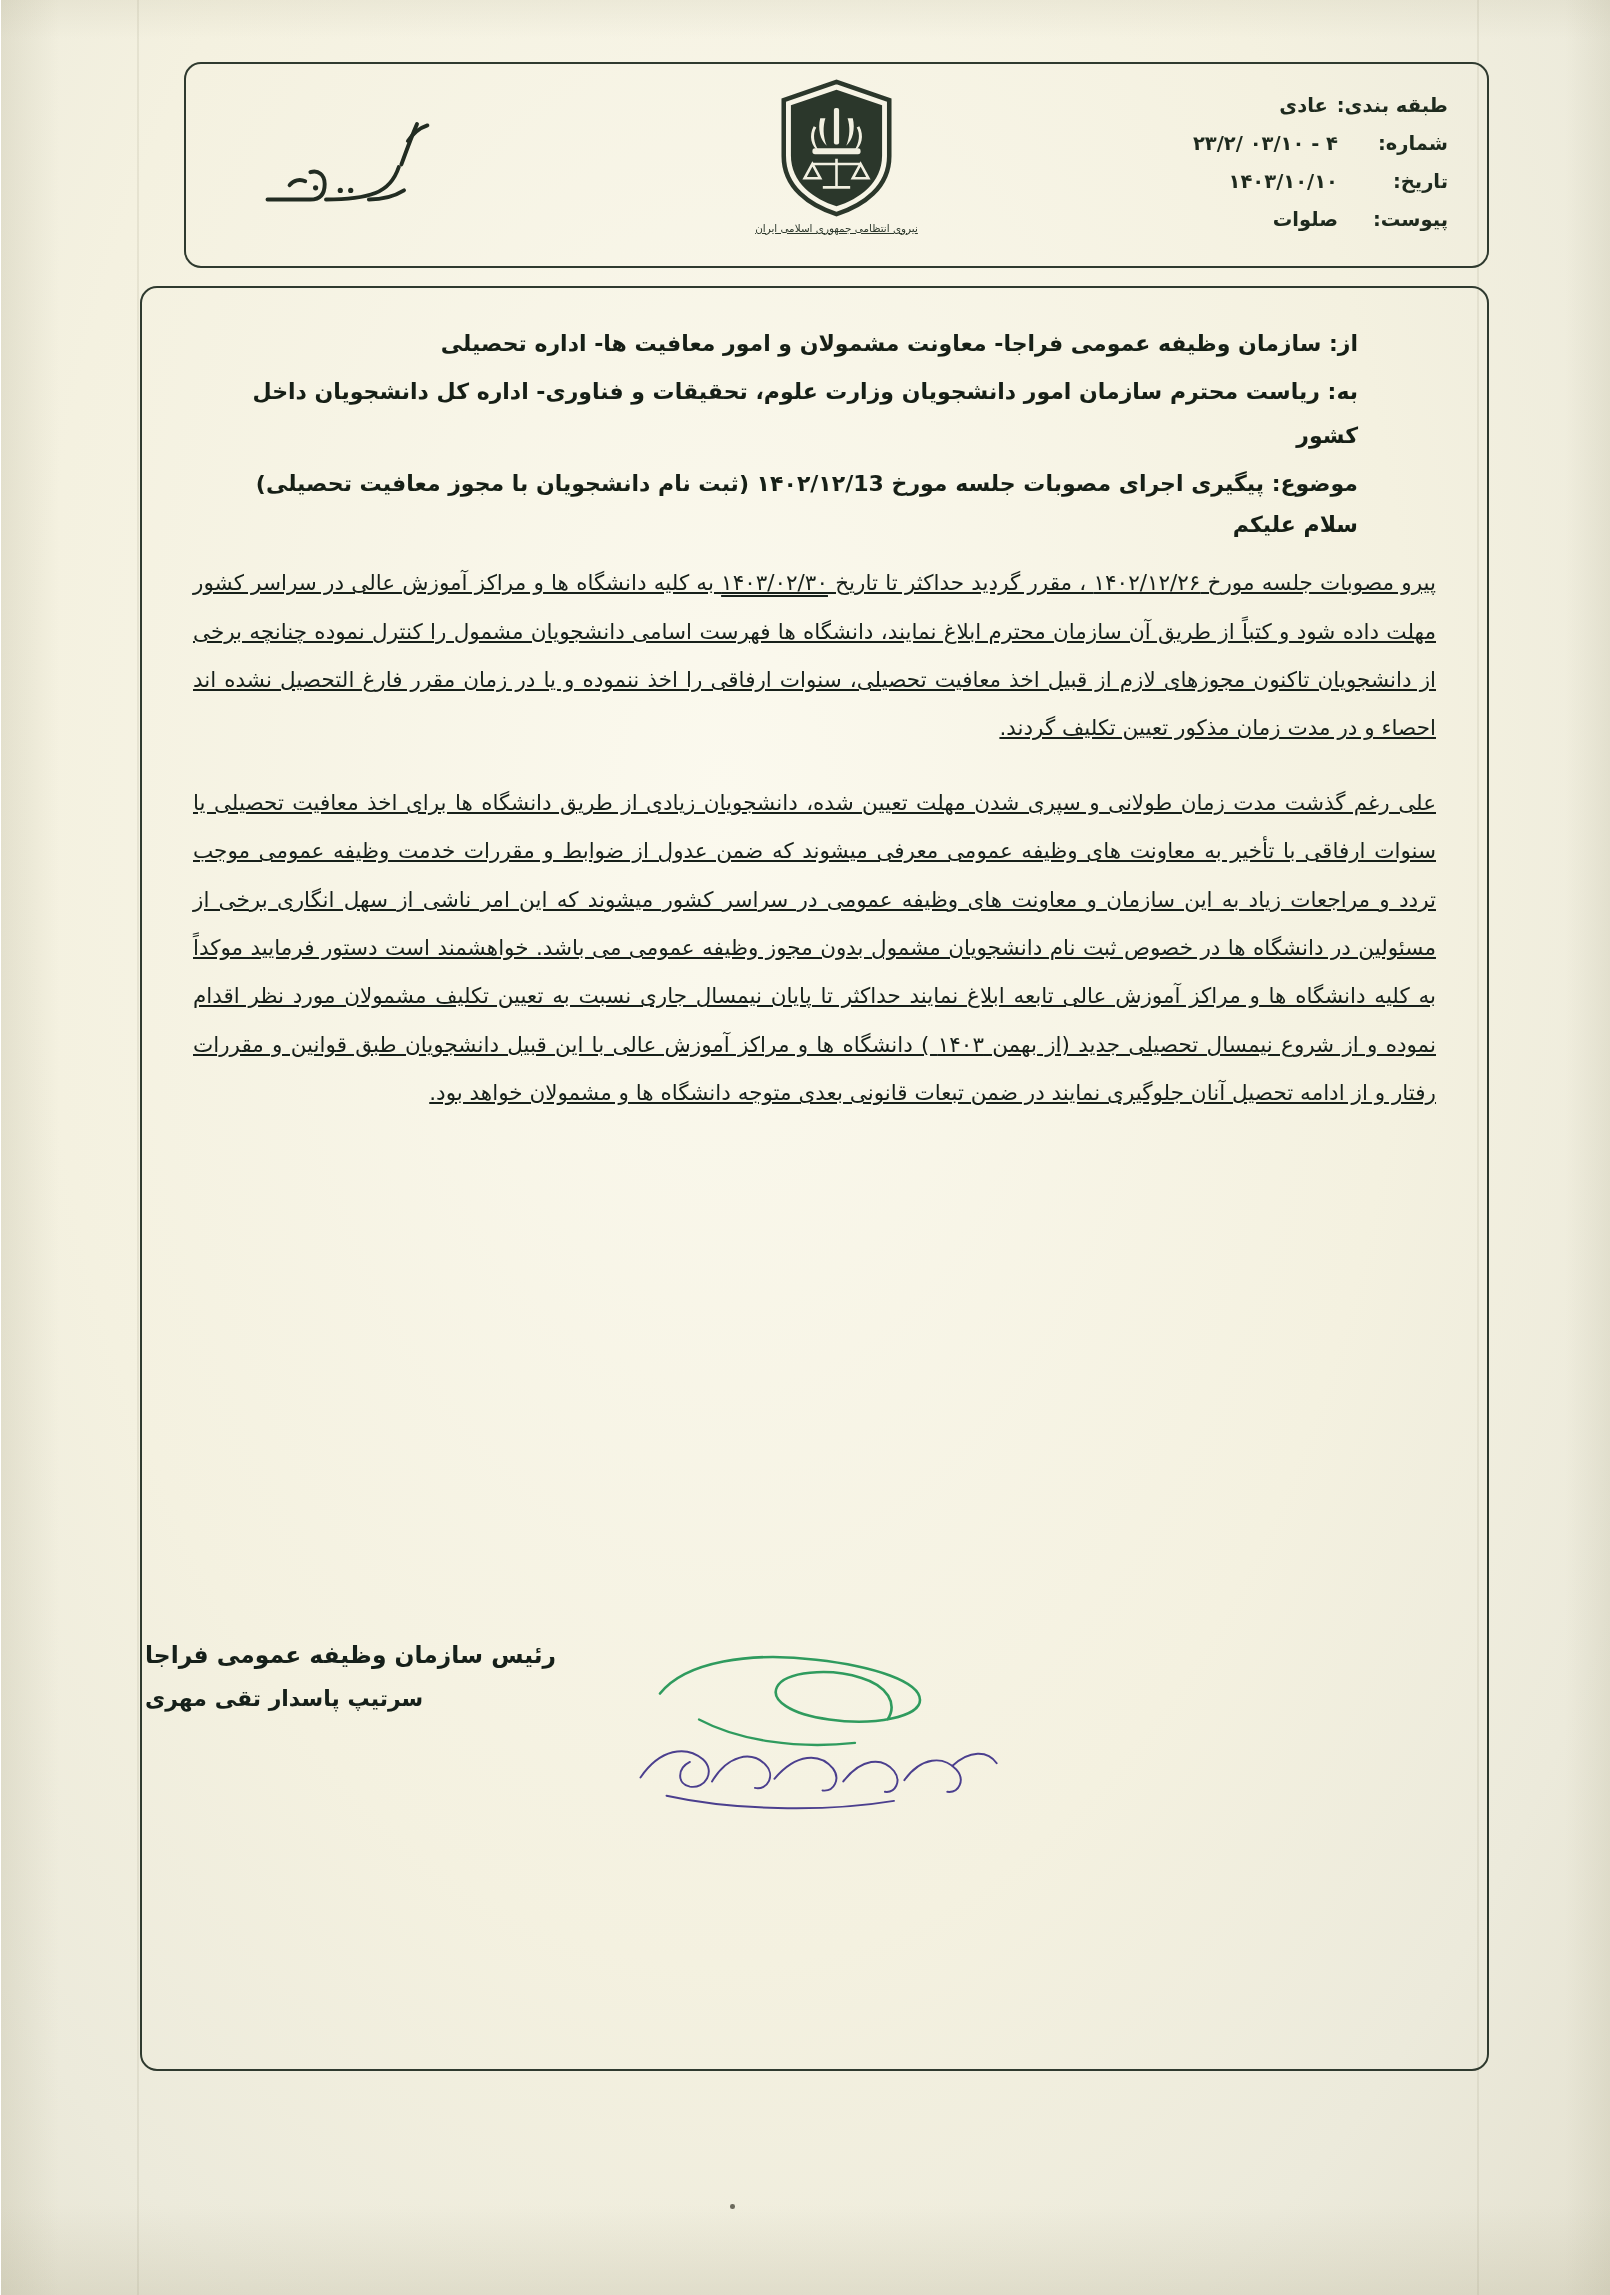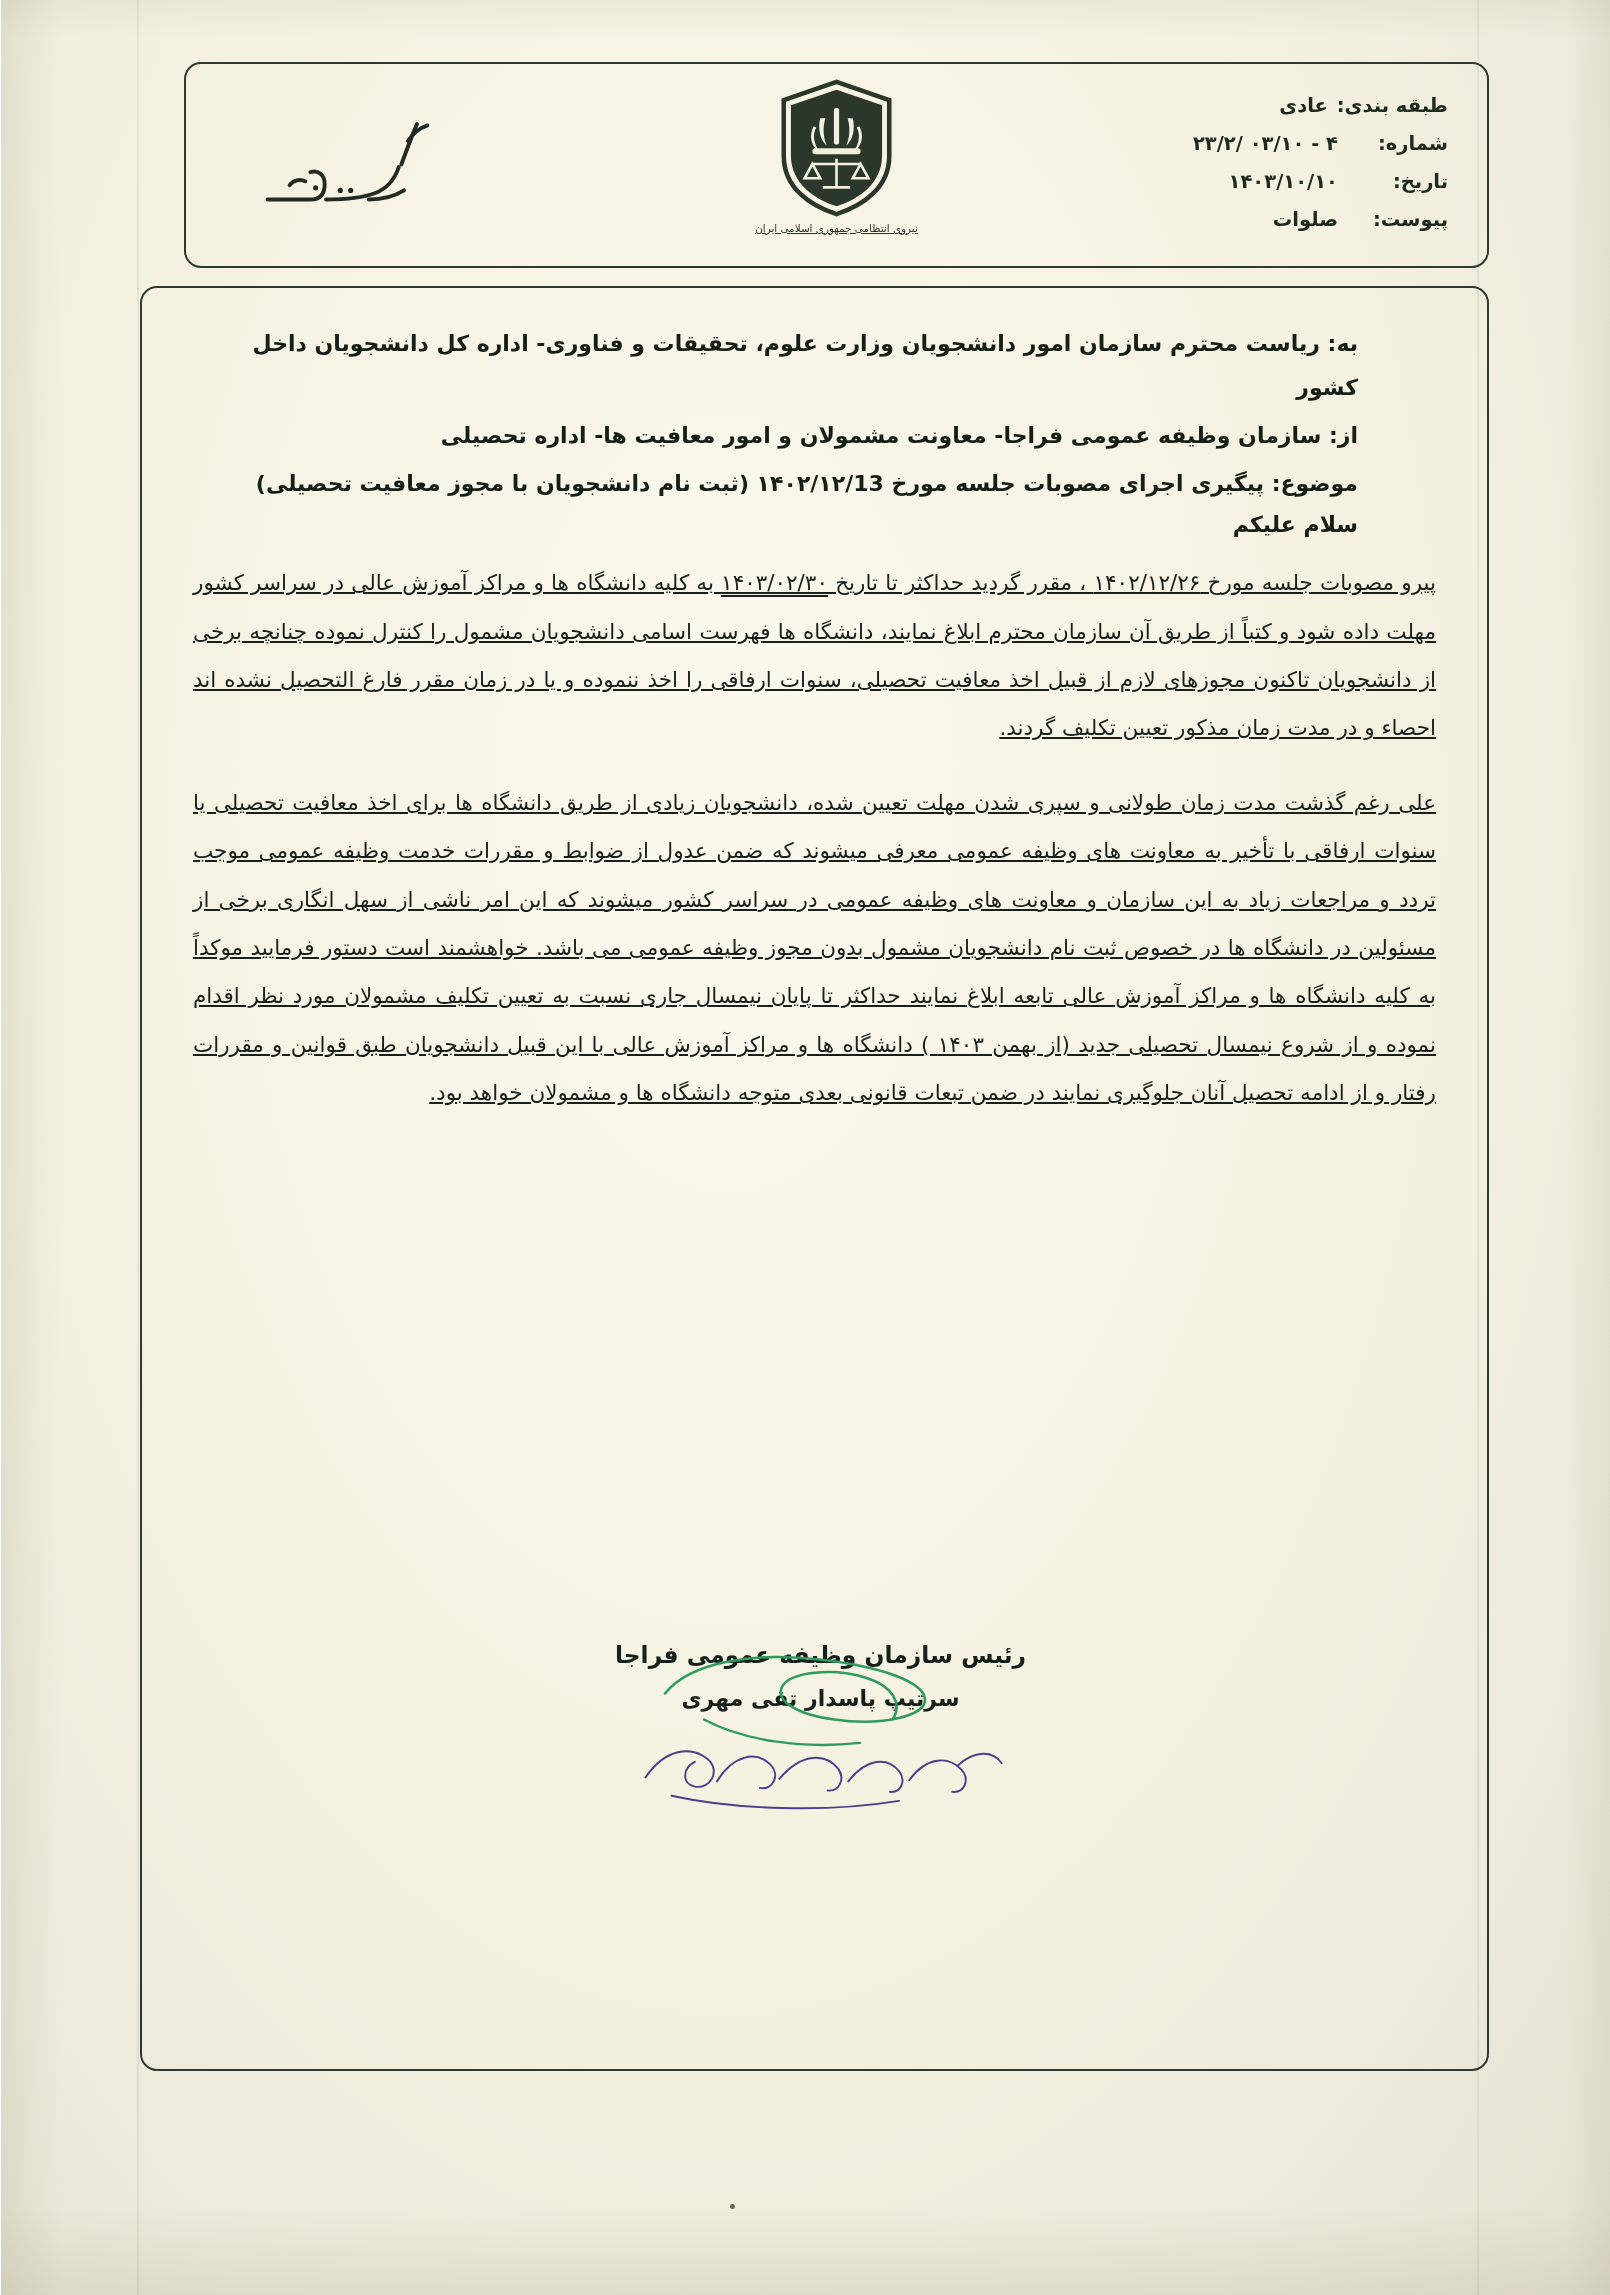--- a/index.html
+++ b/index.html
@@ -141,24 +141,24 @@
     text-align-last: right;
     margin: 0 0 26px 0;
     color: #17201a;
     text-decoration: underline;
   }
   .u-date { text-decoration: underline; text-underline-offset: 5.2px; }
 
   
   .sign-area {
     position: absolute;
-    left: 12px;
+    left: 3px;
     right: 0;
     top: 1353px;
-    text-align: center;
+    text-align: left;
     direction: rtl;
   }
   .sign-line1 {
     font-size: 23.4px;
     font-weight: bold;
     color: #16201a;
     margin-bottom: 17px;
     letter-spacing: 0.3px;
   }
   .sign-line2 {
@@ -258,22 +258,22 @@
         </g>
         <circle cx="104" cy="132" r="4" fill="#222c22"></circle>
         <circle cx="142" cy="136" r="4" fill="#222c22"></circle>
         <circle cx="158" cy="136" r="4" fill="#222c22"></circle>
       </svg>
     </div>
   </div>
 
   <div class="body-box">
 
+    <div class="meta-line">از: سازمان وظیفه عمومی فراجا- معاونت مشمولان و امور معافیت ها- اداره تحصیلی</div>
     <div class="meta-line">به: ریاست محترم سازمان امور دانشجویان وزارت علوم، تحقیقات و فناوری- اداره کل دانشجویان داخل کشور</div>
-    <div class="meta-line">از: سازمان وظیفه عمومی فراجا- معاونت مشمولان و امور معافیت ها- اداره تحصیلی</div>
     <div class="meta-line">موضوع: پیگیری اجرای مصوبات جلسه مورخ ۱۴۰۲/۱۲/13 (ثبت نام دانشجویان با مجوز معافیت تحصیلی)</div>
     <div class="salam">سلام علیکم</div>
 
 
     <p class="para"><span>پیرو مصوبات جلسه مورخ ۱۴۰۲/۱۲/۲۶ ، مقرر گردید حداکثر تا تاریخ </span><span class="u-date">۱۴۰۳/۰۲/۳۰</span><span> به کلیه دانشگاه ها و مراکز آموزش عالی در سراسر کشور مهلت داده شود و کتباً از طریق آن سازمان محترم ابلاغ نمایند، دانشگاه ها فهرست اسامی دانشجویان مشمول را کنترل نموده چنانچه برخی از دانشجویان تاکنون مجوزهای لازم از قبیل اخذ معافیت تحصیلی، سنوات ارفاقی را اخذ ننموده و یا در زمان مقرر فارغ التحصیل نشده اند احصاء و در مدت زمان مذکور تعیین تکلیف گردند.</span></p>
 
     <p class="para">علی رغم گذشت مدت زمان طولانی و سپری شدن مهلت تعیین شده، دانشجویان زیادی از طریق دانشگاه ها برای اخذ معافیت تحصیلی یا سنوات ارفاقی با تأخیر به معاونت های وظیفه عمومی معرفی میشوند که ضمن عدول از ضوابط و مقررات خدمت وظیفه عمومی موجب تردد و مراجعات زیاد به این سازمان و معاونت های وظیفه عمومی در سراسر کشور میشوند که این امر ناشی از سهل انگاری برخی از مسئولین در دانشگاه ها در خصوص ثبت نام دانشجویان مشمول بدون مجوز وظیفه عمومی می باشد. خواهشمند است دستور فرمایید موکداً به کلیه دانشگاه ها و مراکز آموزش عالی تابعه ابلاغ نمایند حداکثر تا پایان نیمسال جاری نسبت به تعیین تکلیف مشمولان مورد نظر اقدام نموده و از شروع نیمسال تحصیلی جدید (از بهمن ۱۴۰۳ ) دانشگاه ها و مراکز آموزش عالی با این قبیل دانشجویان طبق قوانین و مقررات رفتار و از ادامه تحصیل  آنان جلوگیری نمایند در ضمن تبعات قانونی بعدی متوجه دانشگاه ها و مشمولان خواهد بود.</p>
 
     <div class="sign-area">
       <svg class="sig-green" viewBox="0 0 720 220">

